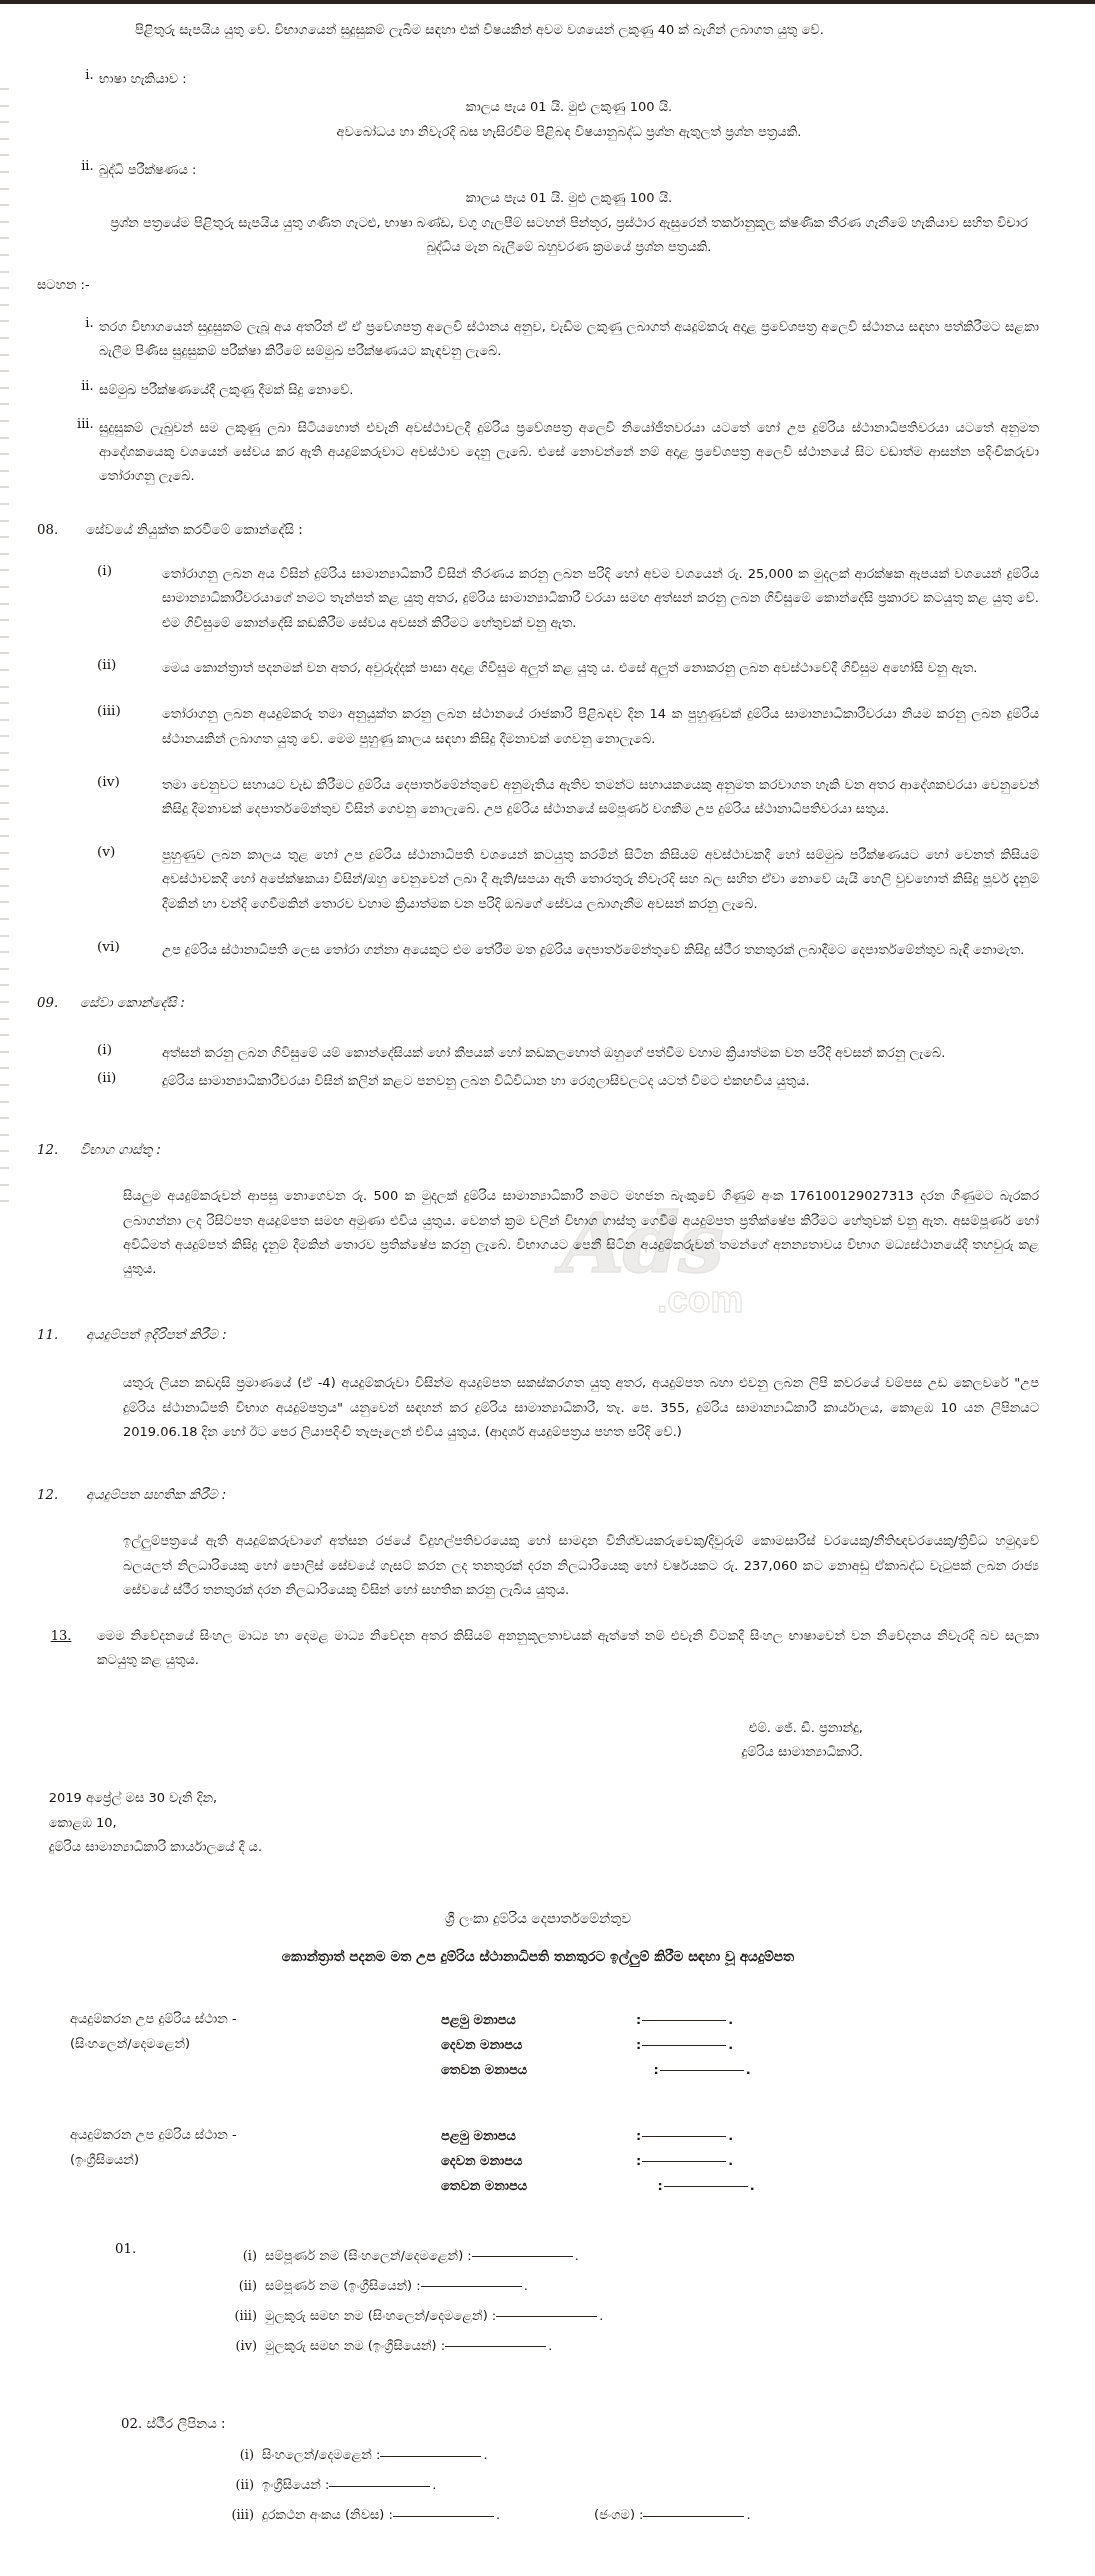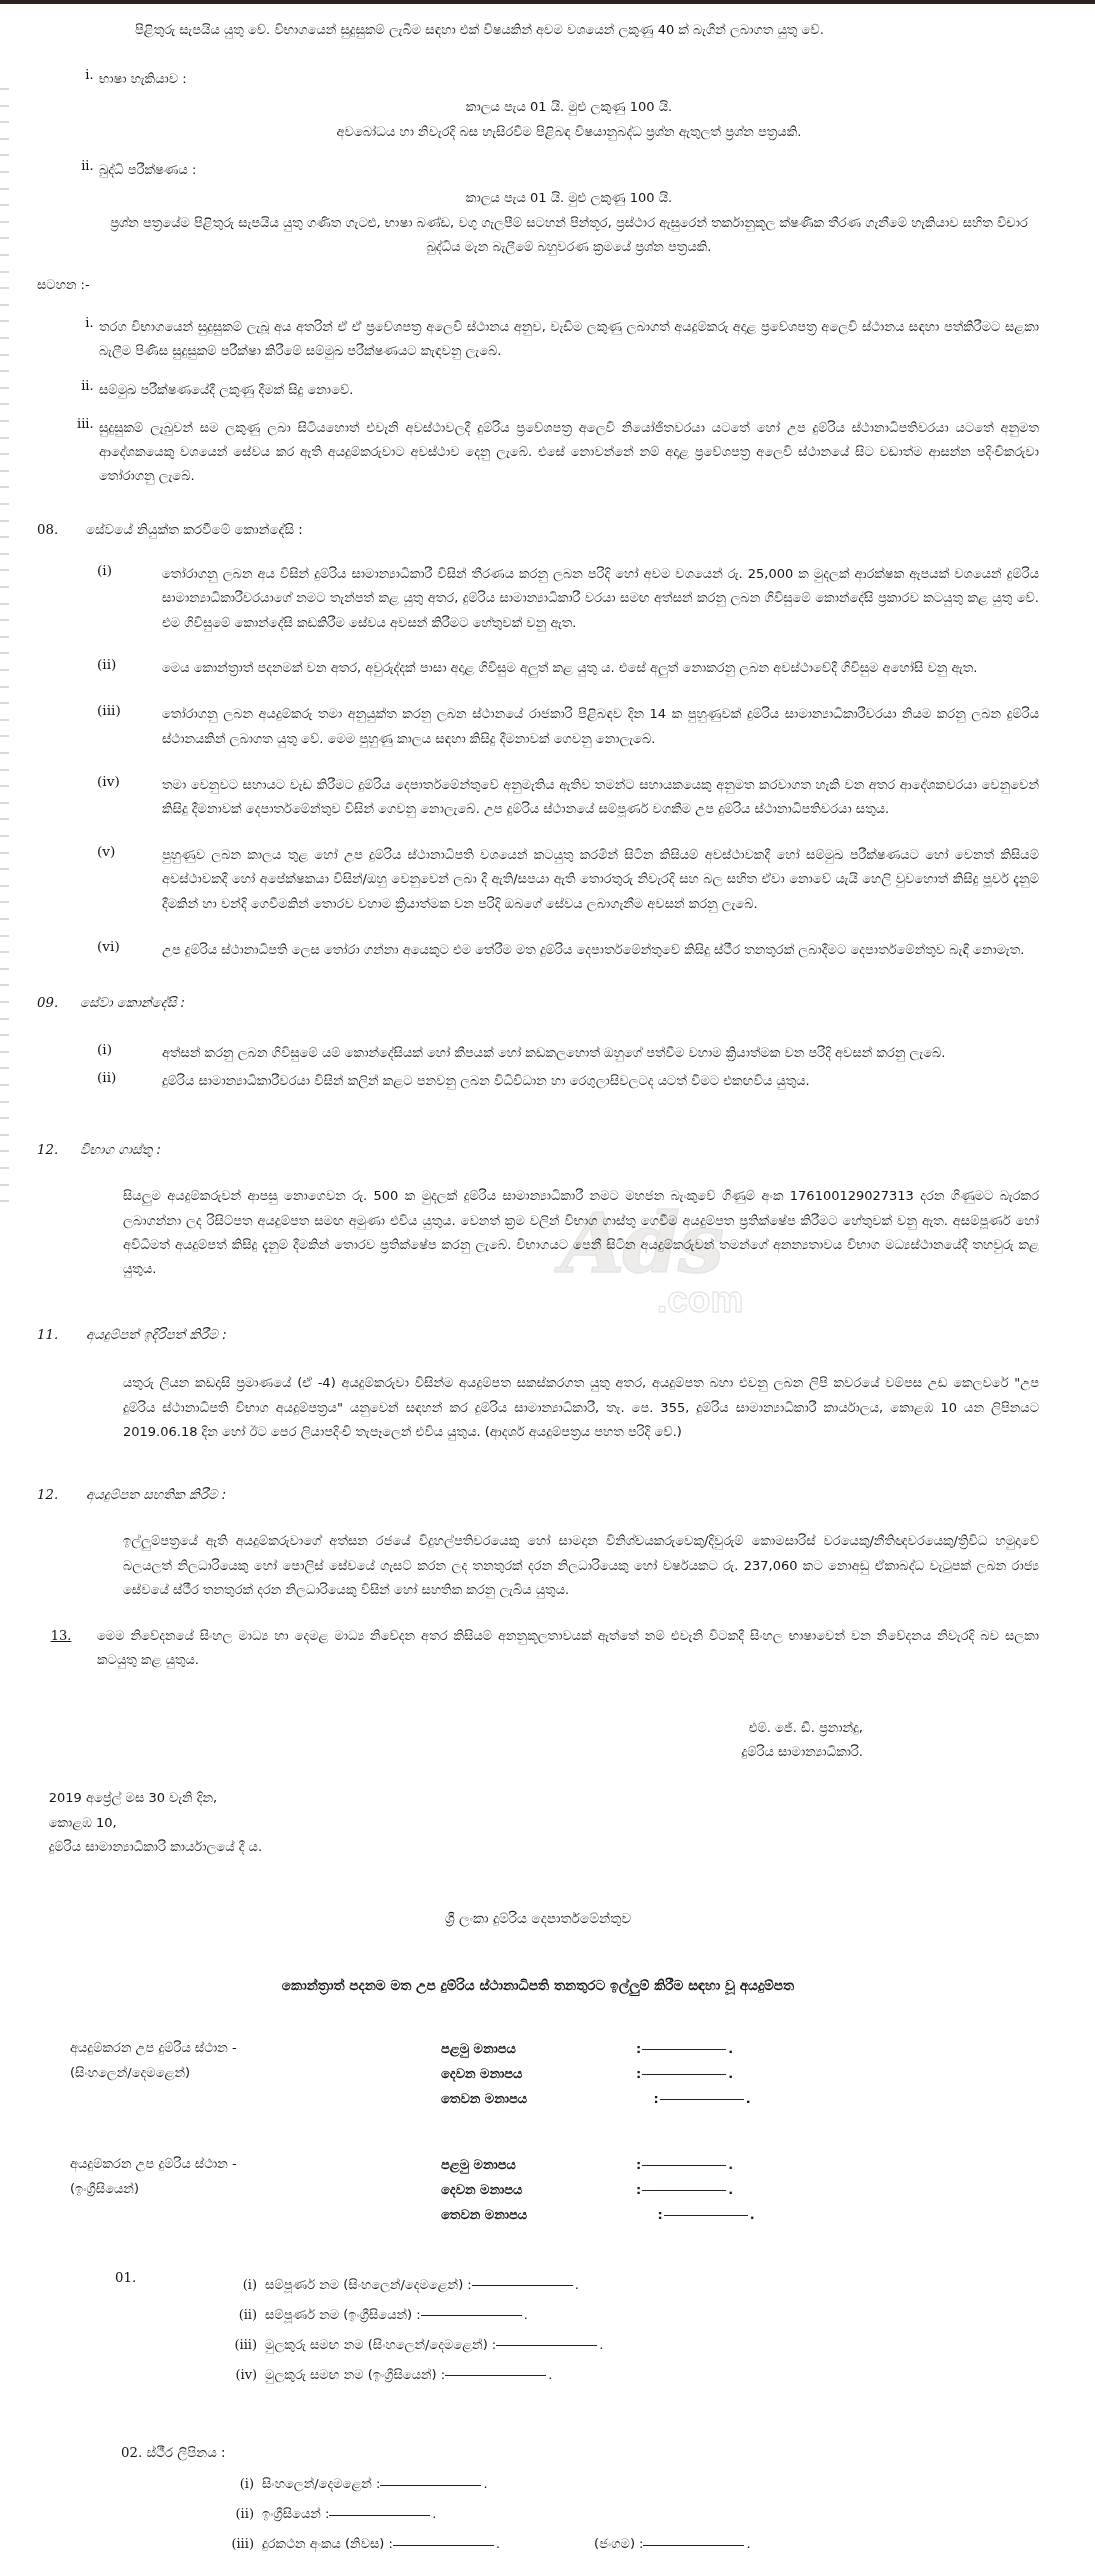--- a/index.html
+++ b/index.html
@@ -187,21 +187,21 @@
   }
 
   
   .form-head {
     text-align: center;
     margin-top: 47px;
     font-size: 13.7px;
   }
   .form-title {
     text-align: center;
-    margin-top: 42px;
+    margin-top: 13px;
     font-weight: bold;
     font-size: 13.7px;
   }
 
   .station-block {
     display: flex;
     margin-top: 39px;
     padding-left: 33px;
   }
   .station-block .left-col {

